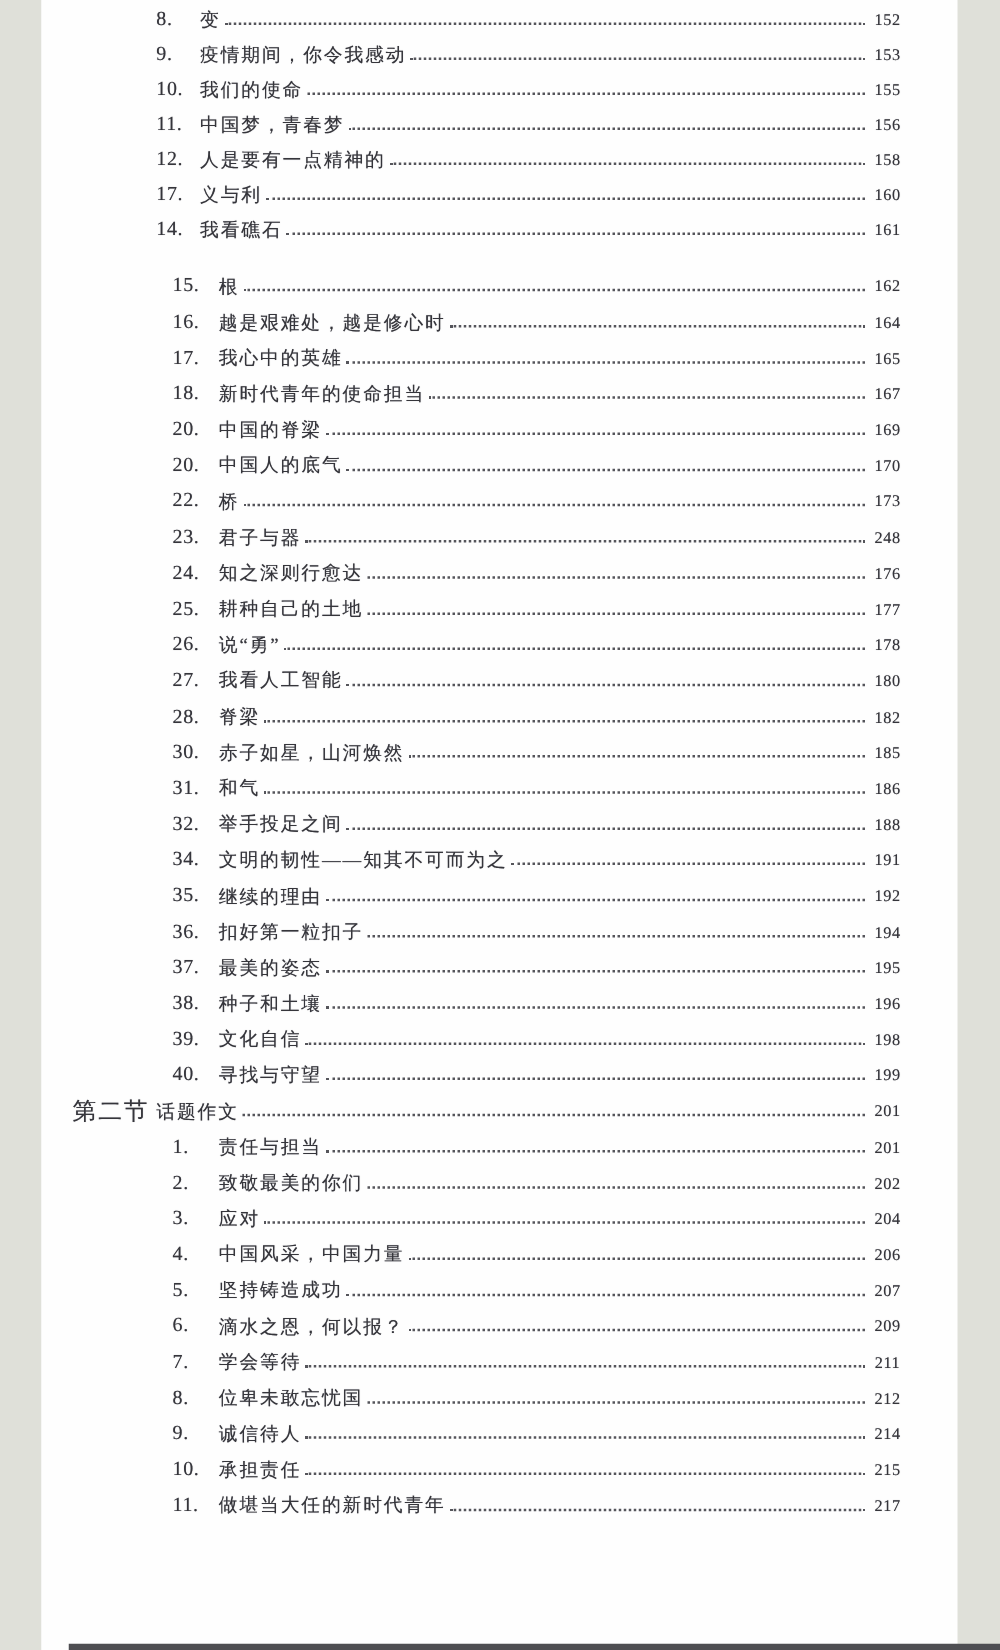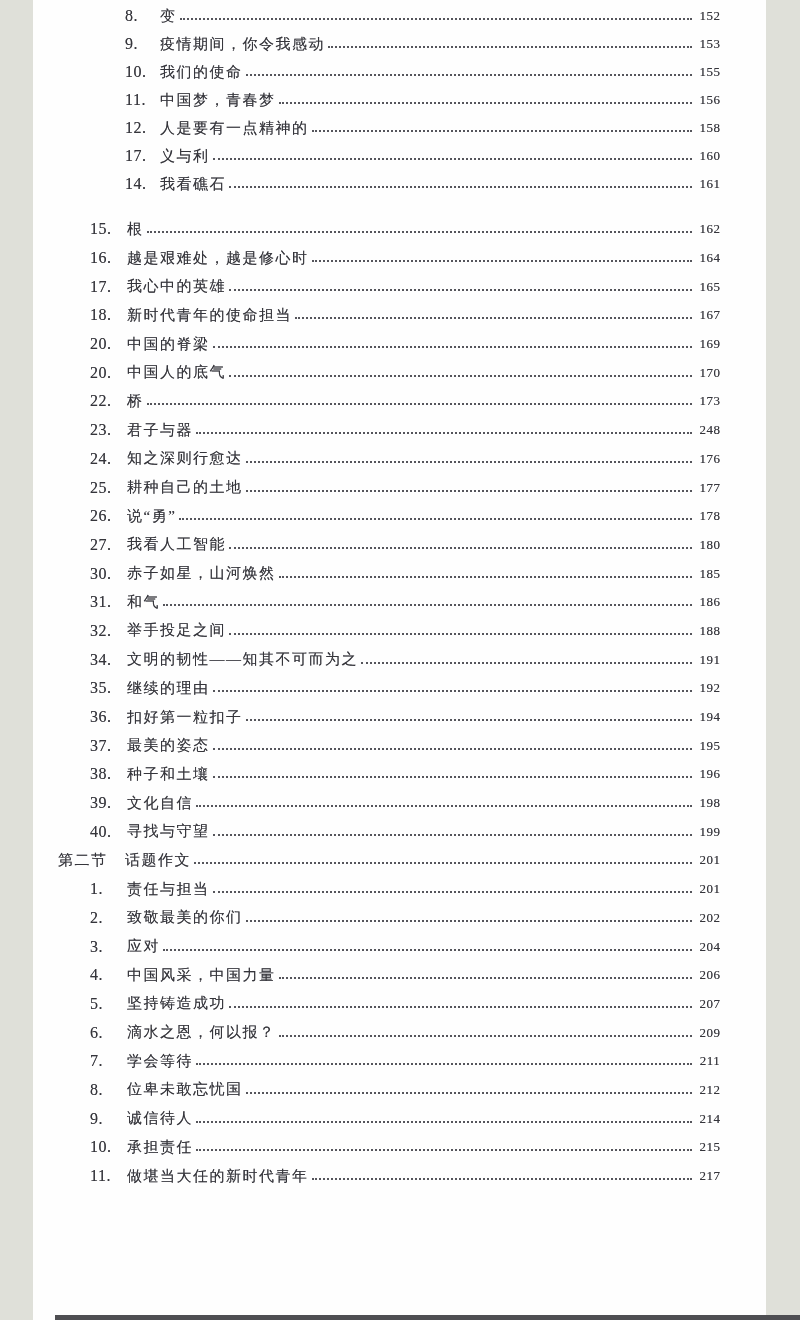--- a/index.html
+++ b/index.html
@@ -28,31 +28,31 @@
   .sec-b{margin-top:17px;}
   .row{
     display:flex;align-items:center;
     box-sizing:border-box;
     padding-right:41px;
     text-shadow:0 0 .6px rgba(45,45,55,.55);
   }
   .sec-a .row{height:28px;}
   .sec-b .row{height:28.7px;}
   .row[data-level="a"]{padding-left:92px;}
-  .row[data-level="b"]{padding-left:57px;}
+  .row[data-level="b"]{padding-left:57px;margin-left:48px;}
   .row[data-level="h"]{padding-left:25px;}
   .num{
     flex:none;
     font-size:16px;
     letter-spacing:.5px;
     white-space:nowrap;
   }
   .row[data-level="a"] .num{width:35px;}
   .row[data-level="b"] .num{width:37px;}
-  .row[data-level="h"] .num{width:67px;letter-spacing:1.5px;font-size:15px;}
+  .row[data-level="h"] .num{width:67px;letter-spacing:1.5px;font-size:19px;}
   .title{
     flex:none;
     font-size:15px;
     letter-spacing:1.5px;
     white-space:nowrap;
   }
   .leader{
     flex:1 1 auto;
     min-width:10px;
     border-bottom:2px dotted #55555b;
@@ -215,20 +215,26 @@
           <span class="pagenum">178</span>
         </div>
 
         <div class="row" data-level="b">
           <span class="num">27.</span>
           <span class="title">我看人工智能</span>
           <span class="leader"></span>
           <span class="pagenum">180</span>
         </div>
 
+        <div class="row" data-level="b">
+          <span class="num">28.</span>
+          <span class="title">脊梁</span>
+          <span class="leader"></span>
+          <span class="pagenum">182</span>
+        </div>
 
 
         <div class="row" data-level="b">
           <span class="num">30.</span>
           <span class="title">赤子如星，山河焕然</span>
           <span class="leader"></span>
           <span class="pagenum">185</span>
         </div>
 
         <div class="row" data-level="b">

